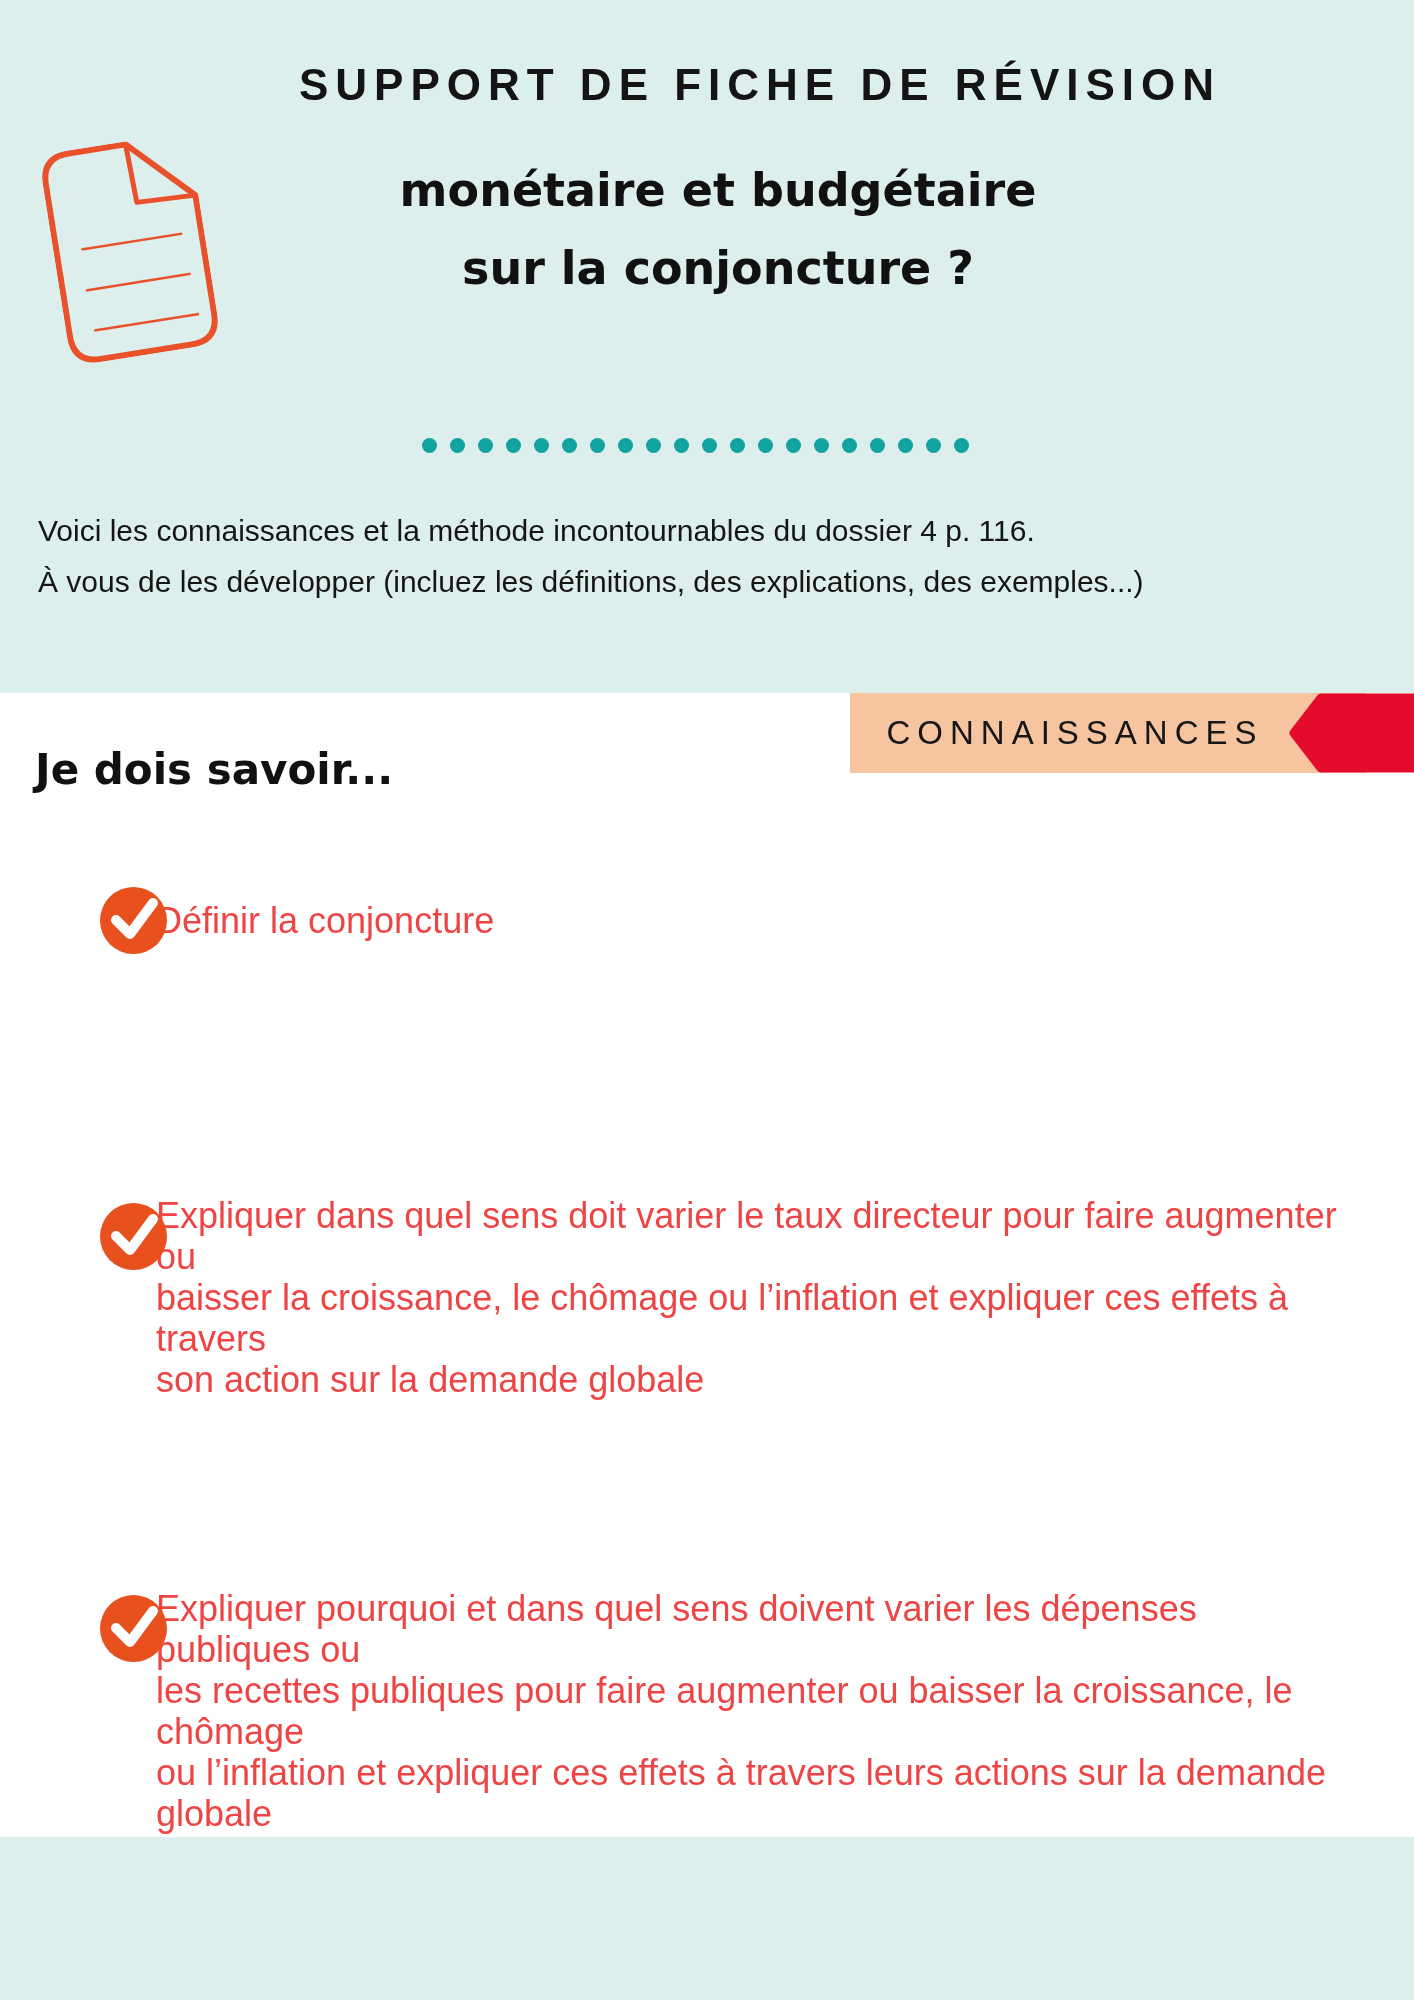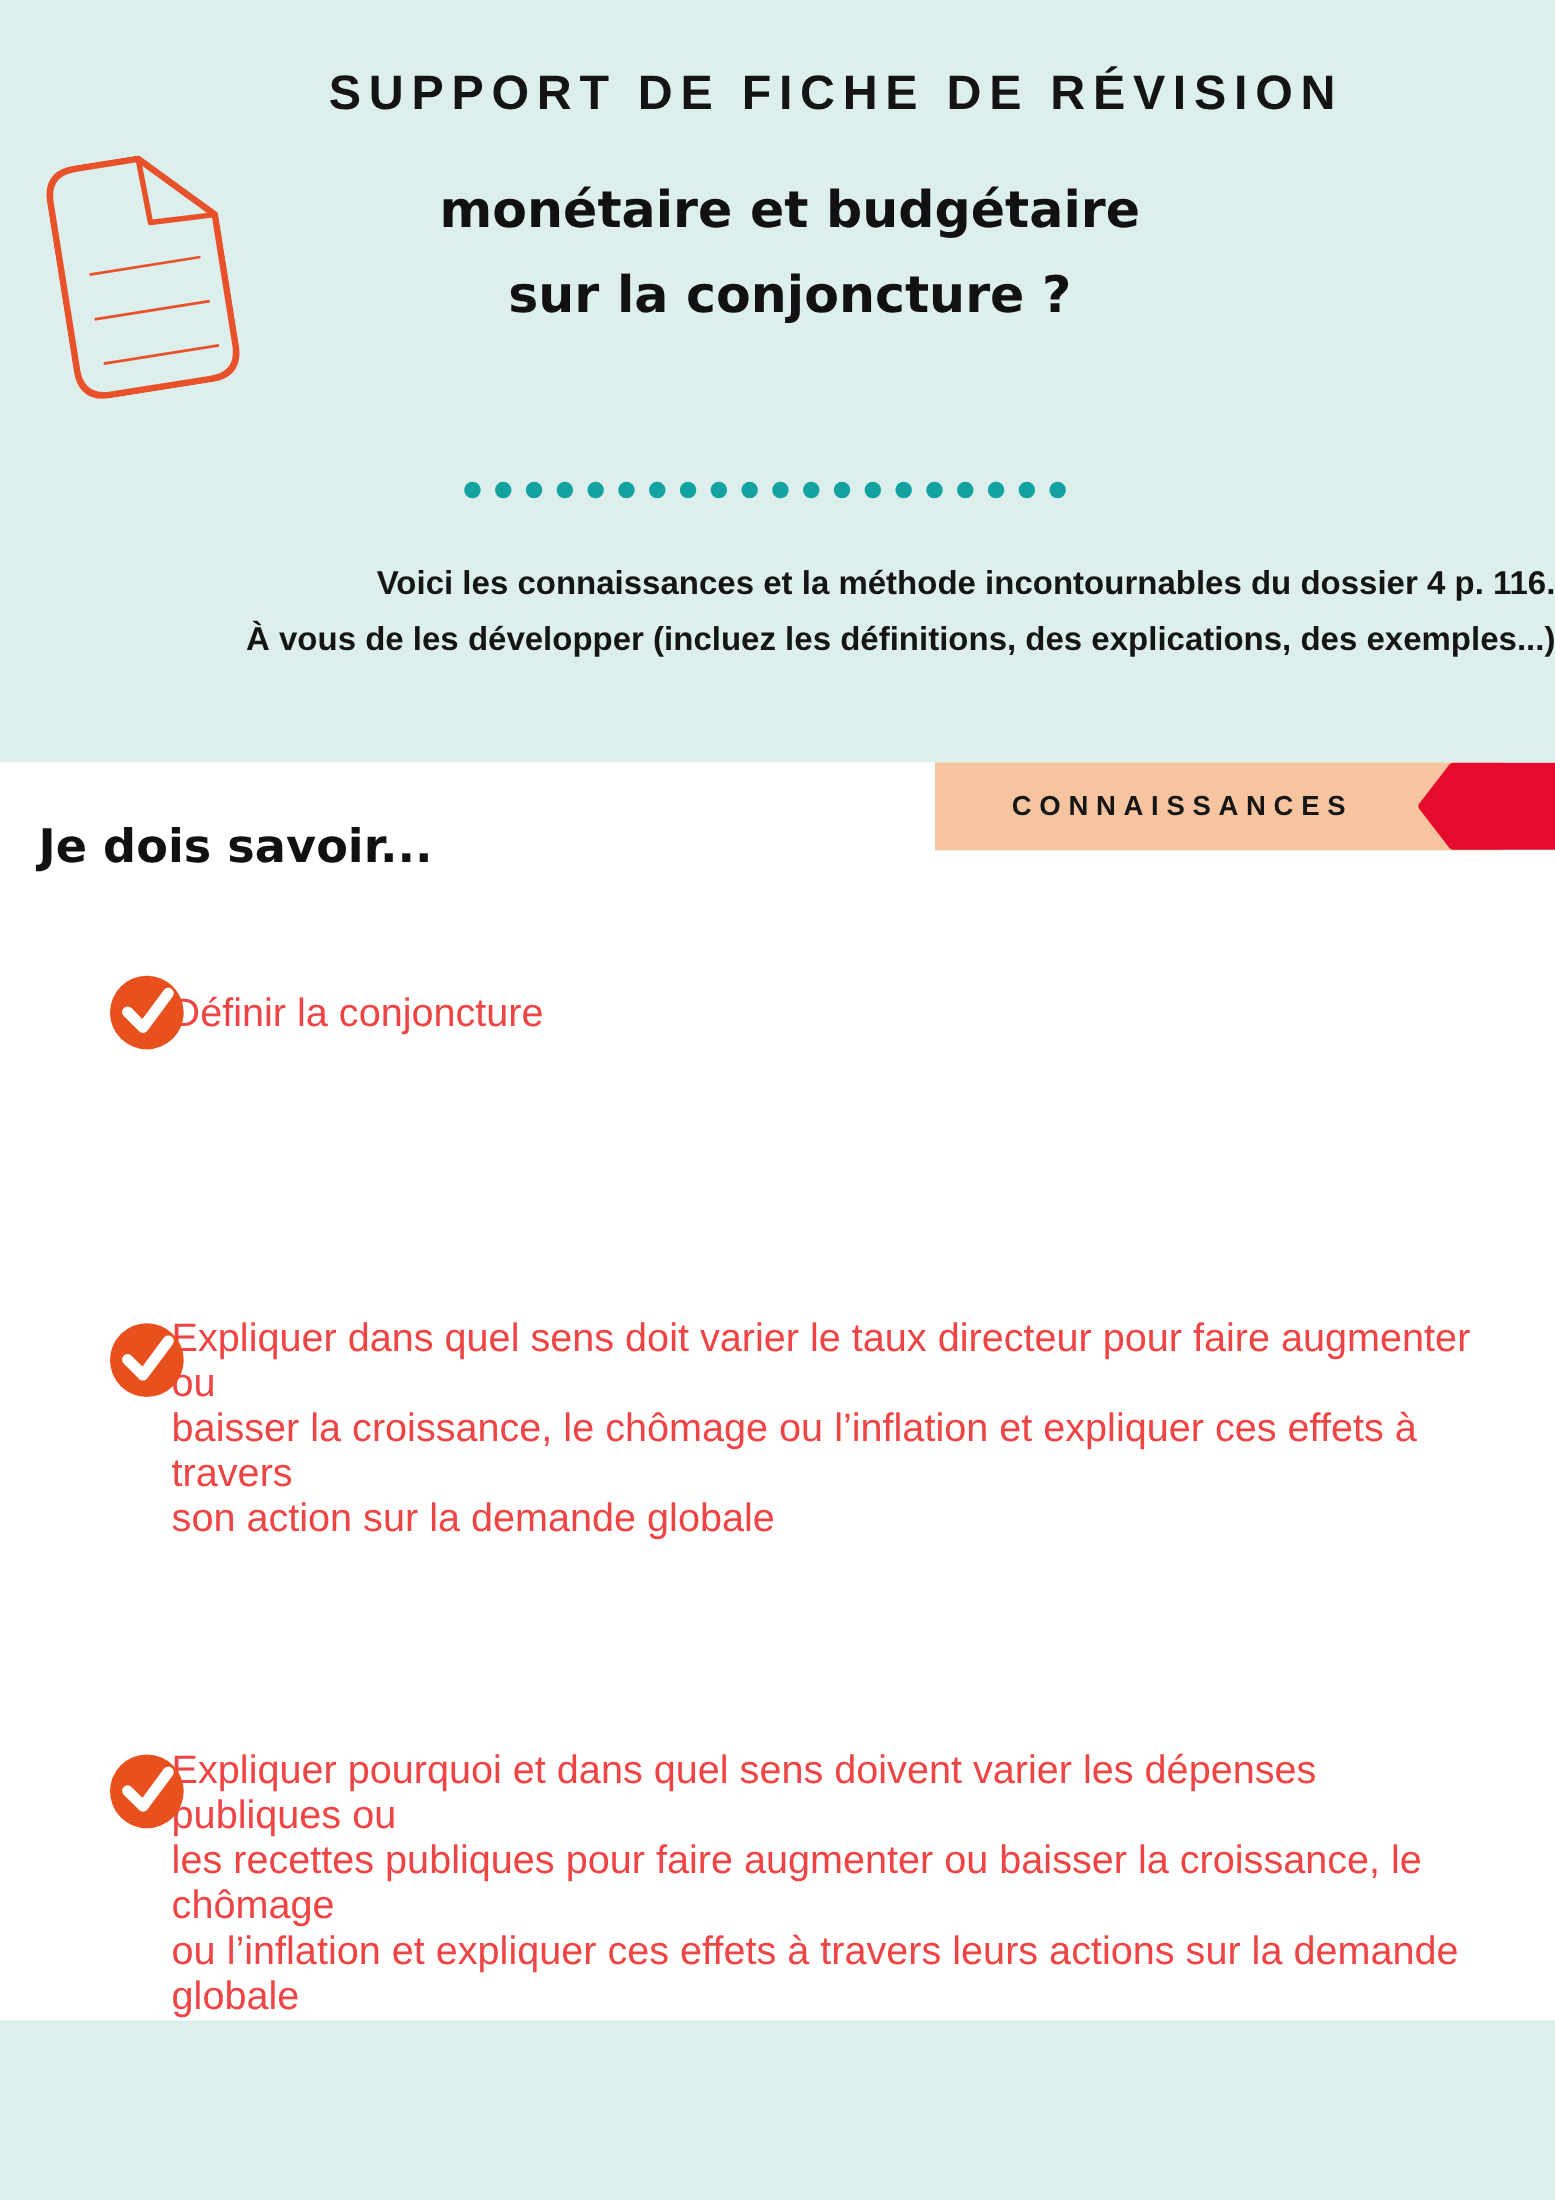--- a/index.html
+++ b/index.html
@@ -18,26 +18,26 @@
 
   .main-title{position:absolute;top:151px;left:0;width:100%;padding-left:22px;box-sizing:border-box;
               text-align:center;font-family:"DejaVu Sans",sans-serif;font-weight:bold;
               font-size:46px;line-height:78px;color:#111;}
 
   .dots{position:absolute;top:438px;left:0;width:100%;padding-right:24px;box-sizing:border-box;
         display:flex;justify-content:center;gap:13px;}
   .dot{width:15px;height:15px;border-radius:50%;background:var(--teal,#12a3a1);flex:none;}
 
   .intro{position:absolute;top:505px;left:0;width:100%;padding-left:38px;box-sizing:border-box;
-         text-align:right;font-size:30px;line-height:51px;white-space:pre-line;color:#151515;font-weight:bold;}
+         text-align:left;font-size:30px;line-height:51px;white-space:pre-line;color:#151515;}
 
   .badge{position:absolute;left:850px;top:693px;width:516px;height:80px;
          background:var(--peach,#f6c5a0);display:flex;align-items:center;justify-content:center;
          padding-right:66px;box-sizing:border-box;}
-  .badge-label{font-weight:bold;font-size:25px;letter-spacing:7px;color:#161616;white-space:nowrap;text-align:right;}
+  .badge-label{font-weight:normal;font-size:33px;letter-spacing:7px;color:#161616;white-space:nowrap;text-align:right;}
   .badge-ribbon{position:absolute;left:1287px;top:693px;width:127px;height:80px;}
 
   .section-heading{position:absolute;left:35px;top:745px;font-family:"DejaVu Sans",sans-serif;
                    font-weight:bold;font-size:42px;color:#111;text-align:center;}
 
   .check-item{position:absolute;left:100px;width:1240px;}
   .check-item .txt{margin-left:56px;font-size:36px;line-height:41px;white-space:pre-line;color:#ef4444;}
   .check-item .ico{position:absolute;left:0;width:67px;height:67px;border-radius:50%;
                    background:var(--orange,#e8501d);display:block;}
 </style>

